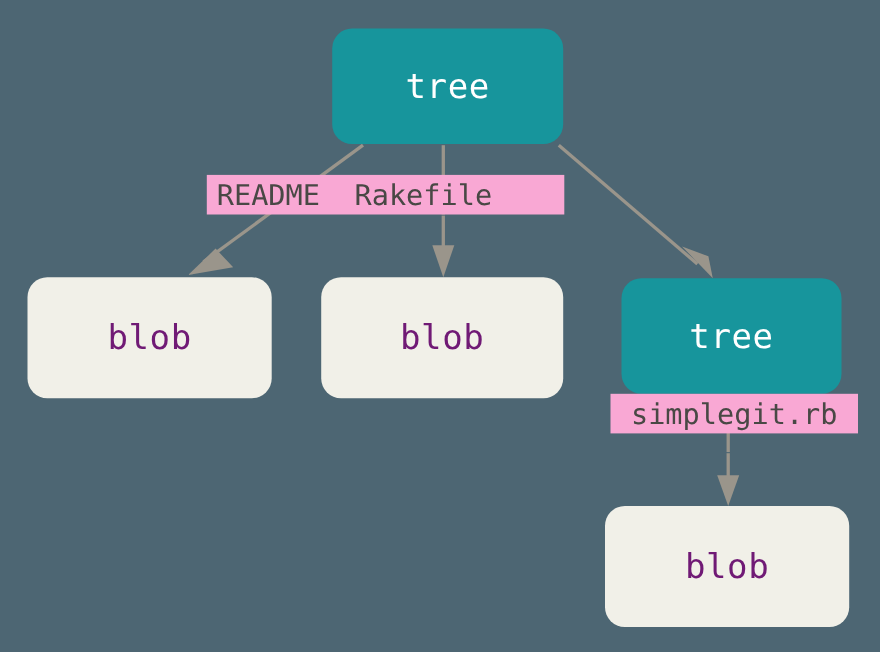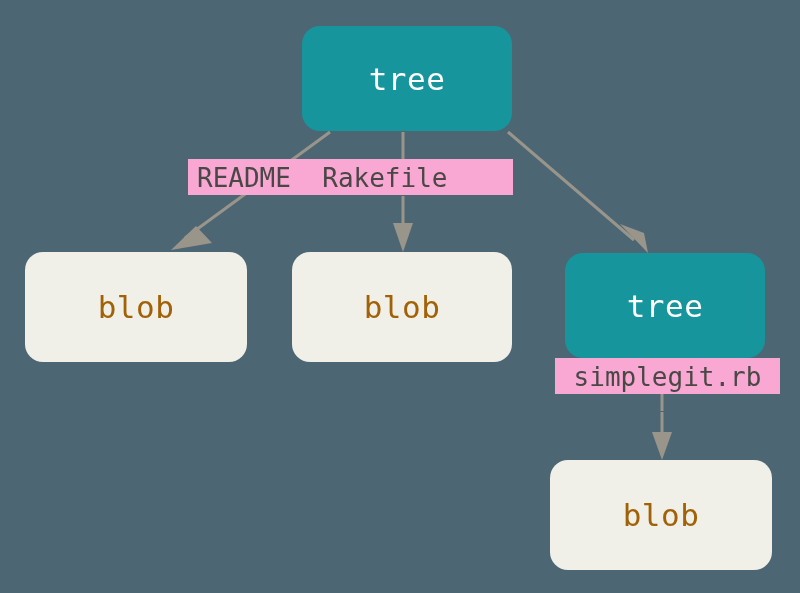--- a/index.html
+++ b/index.html
@@ -36,21 +36,21 @@
     font-size: 31px;
     letter-spacing: 0.5px;
     box-sizing: border-box;
   }
   .node.tree {
     background: #17959c;
     color: #ffffff;
   }
   .node.blob {
     background: #f1f0e8;
-    color: #a16207;
+    color: #701a75;
     align-items: center;
   }
   .edge-label {
     position: absolute;
     background: #f9a8d4;
     color: #494845;
     font-size: 26px;
     line-height: 1;
     padding: 6px 9px 7px 9px;
     white-space: pre;

